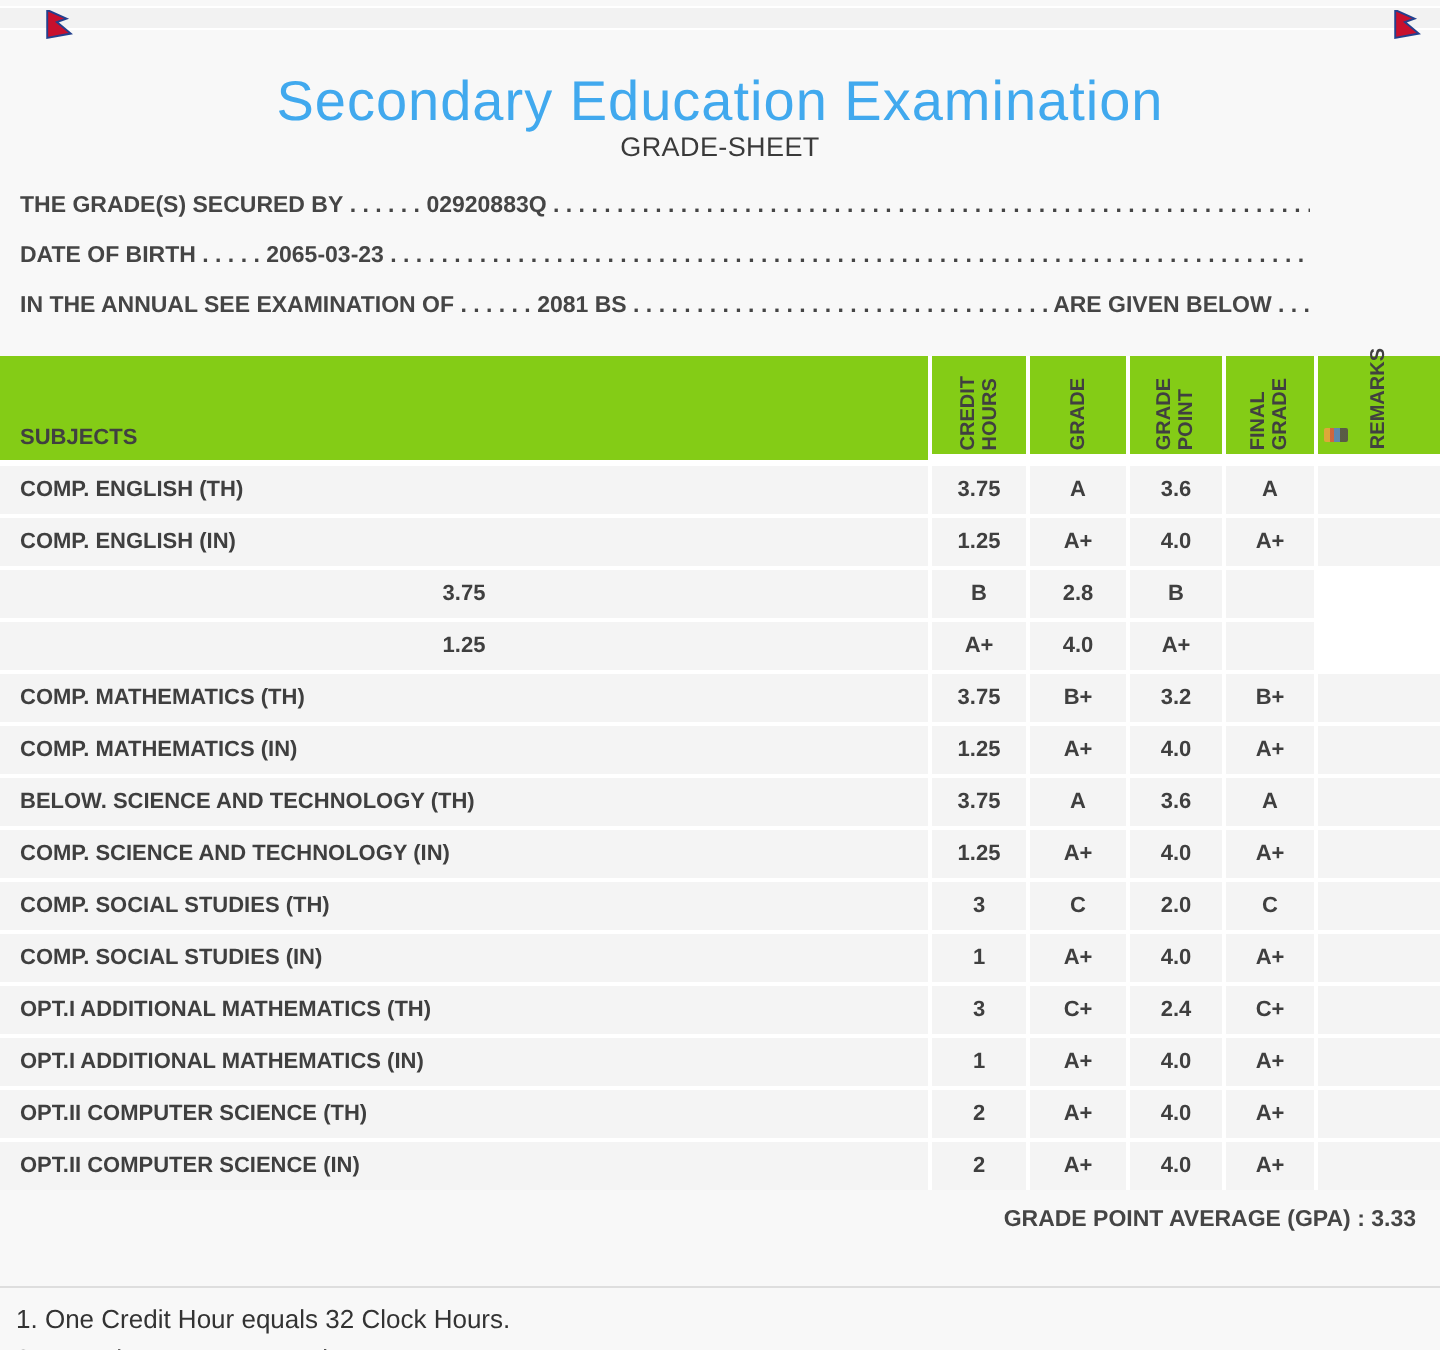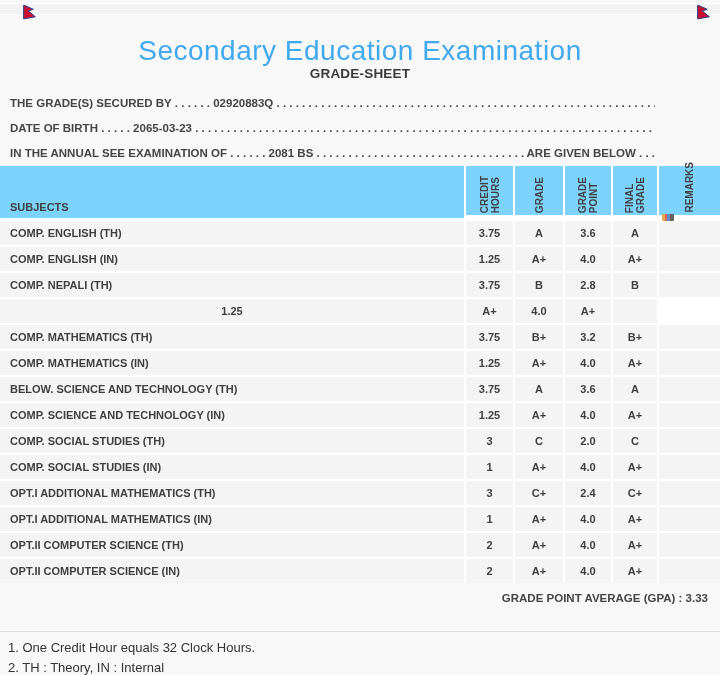--- a/index.html
+++ b/index.html
@@ -11,30 +11,30 @@
   }
   .topband{position:absolute;top:3px;left:0;width:720px;height:10px;
     background:#f2f2f2;border-top:1px solid #fff;border-bottom:1px solid #fff;}
   .corner-flag{position:absolute;top:5px;width:15px;height:15px;}
   .corner-flag.left{left:22px;}
   .corner-flag.right{right:9px;}
   .artifact{position:absolute;left:662px;top:214px;width:12px;height:7px;border-radius:1px;opacity:.9;
     background:linear-gradient(90deg,#e8a33d 0 3px,#d95b43 3px 5px,#5b7fbf 5px 8px,#55504a 8px 12px);}
   .title{margin:0;padding-top:37px;text-align:center;
     font-size:28px;font-weight:400;letter-spacing:.5px;color:#41a9ee;line-height:27px;}
-  .subtitle{margin:2px 0 0 0;text-align:center;font-size:13.5px;font-weight:700;color:#3a3a3a;letter-spacing:.2px;}
-  .info{margin:10px 0 0 10px;width:645px;}
+  .subtitle{margin:2px 0 0 0;text-align:center;font-size:13.5px;font-weight:400;color:#3a3a3a;letter-spacing:.2px;}
+  .info{margin:10px 0 12px 10px;width:645px;}
   .iline{display:flex;white-space:nowrap;overflow:hidden;
     font-size:11.5px;font-weight:700;color:#454545;line-height:25px;}
   .iline span{white-space:pre;}
   .iline .fill{flex:1;overflow:hidden;}
   .gtable{margin-top:0;background:#fff;}
   .grow,.ghead{display:grid;grid-template-columns:464px 47px 48px 46px 44px 1fr;column-gap:2px;}
   .ghead{margin-bottom:3px;}
-  .ghead .hcell{background:#7dd3fc;height:47px;display:flex;justify-content:center;align-items:flex-end;padding-bottom:2px;}
+  .ghead .hcell{background:#84cc16;height:47px;display:flex;justify-content:center;align-items:flex-end;padding-bottom:2px;}
   .ghead .subjects{justify-content:flex-start;align-items:flex-end;padding:0 0 5px 10px;
     font-size:11px;font-weight:700;color:#404040;}
   .vlabel{writing-mode:vertical-rl;transform:rotate(180deg);
     font-size:10px;font-weight:700;line-height:11px;color:#404040;white-space:pre-line;text-align:left;}
   .grow{margin-bottom:2px;}
   .grow .cell{background:#f4f4f4;height:24px;display:flex;align-items:center;justify-content:center;
     font-size:11px;font-weight:700;color:#3f3f3f;}
   .grow .subject{justify-content:flex-start;padding-left:10px;}
   .gpaline{margin-top:9px;text-align:right;padding-right:12px;
     font-size:11.5px;font-weight:700;color:#454545;margin-left:36px;}
@@ -122,21 +122,20 @@
   </div>
       <div class="grow">
     <div class="cell subject">COMP. ENGLISH (IN)</div>
     <div class="cell">1.25</div>
     <div class="cell">A+</div>
     <div class="cell">4.0</div>
     <div class="cell">A+</div>
     <div class="cell"></div>
   </div>
       <div class="grow">
-    <div class="cell subject">COMP. NEPALI (TH)</div>
     <div class="cell">3.75</div>
     <div class="cell">B</div>
     <div class="cell">2.8</div>
     <div class="cell">B</div>
     <div class="cell"></div>
   </div>
       <div class="grow">
     <div class="cell">1.25</div>
     <div class="cell">A+</div>
     <div class="cell">4.0</div>

